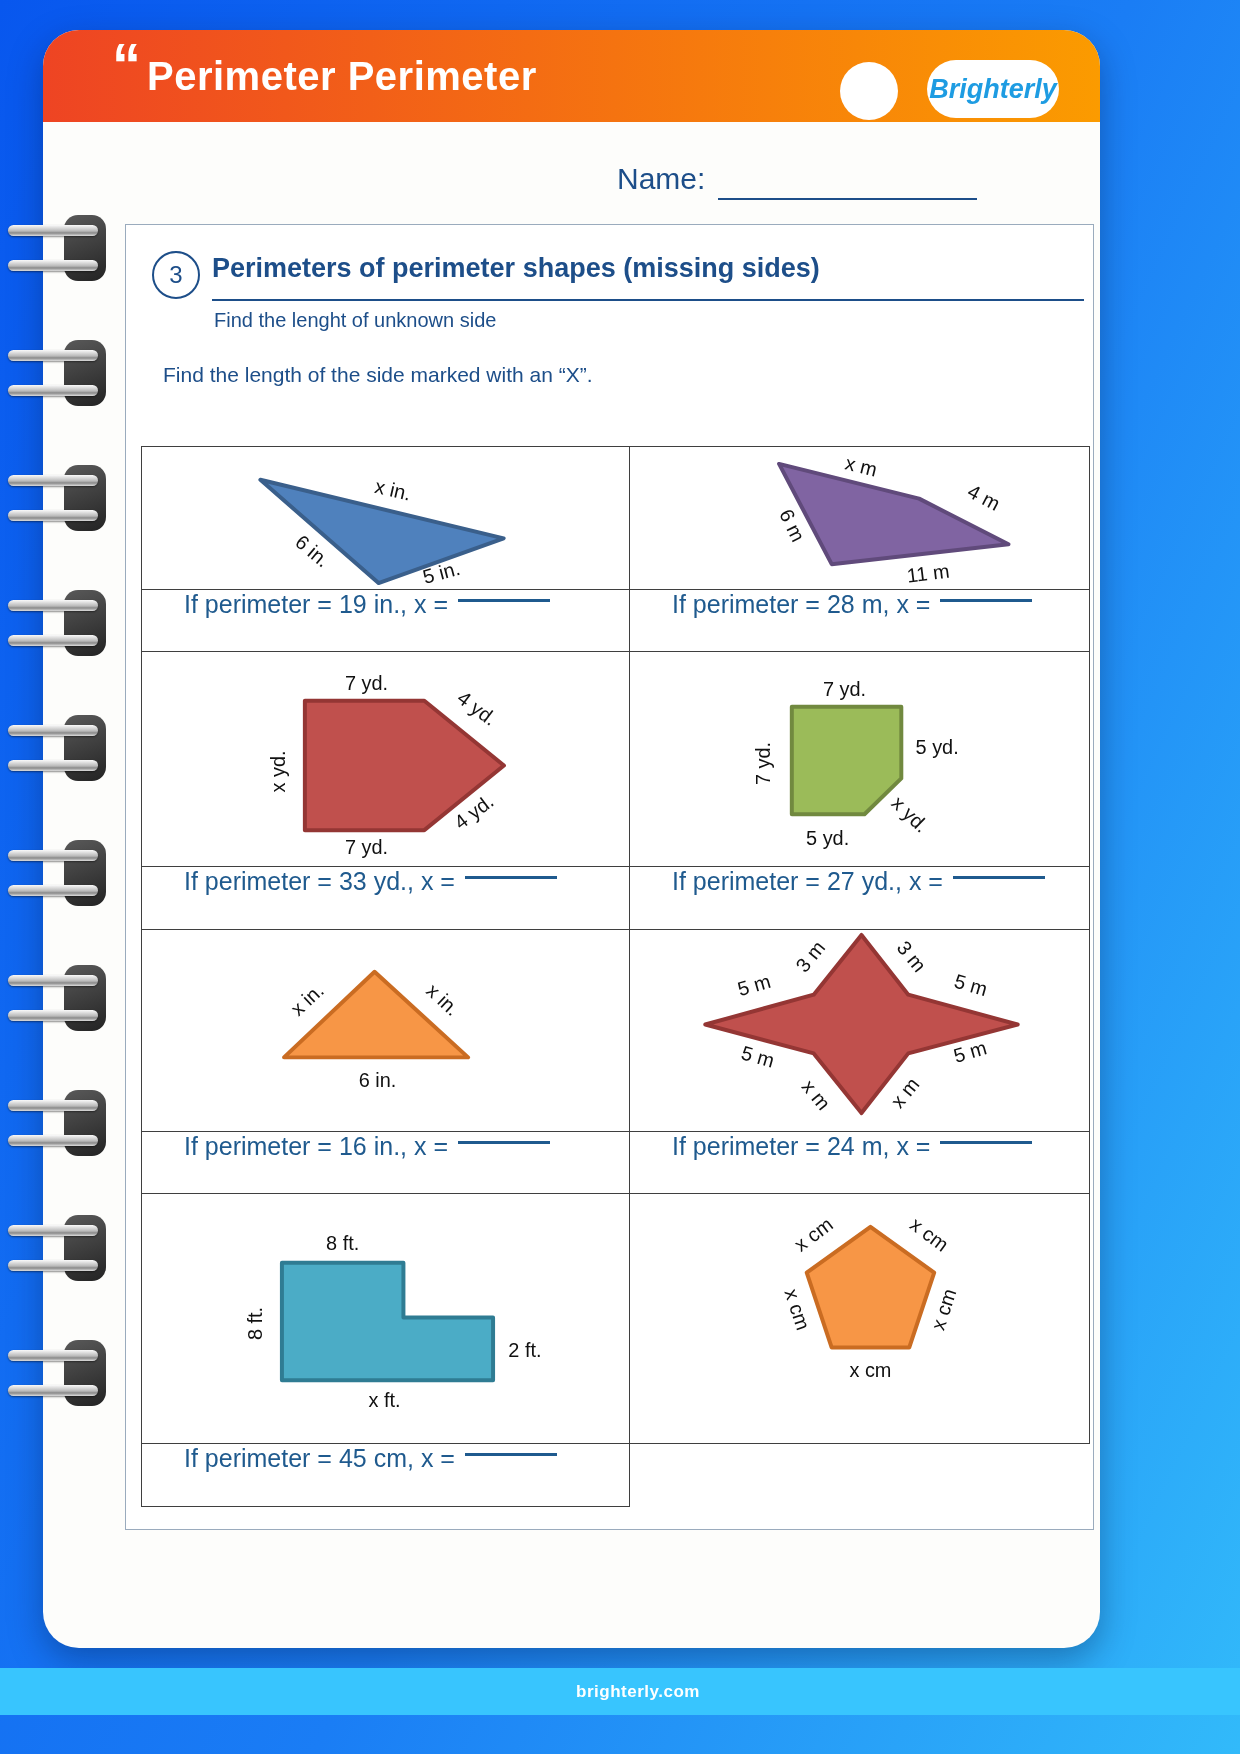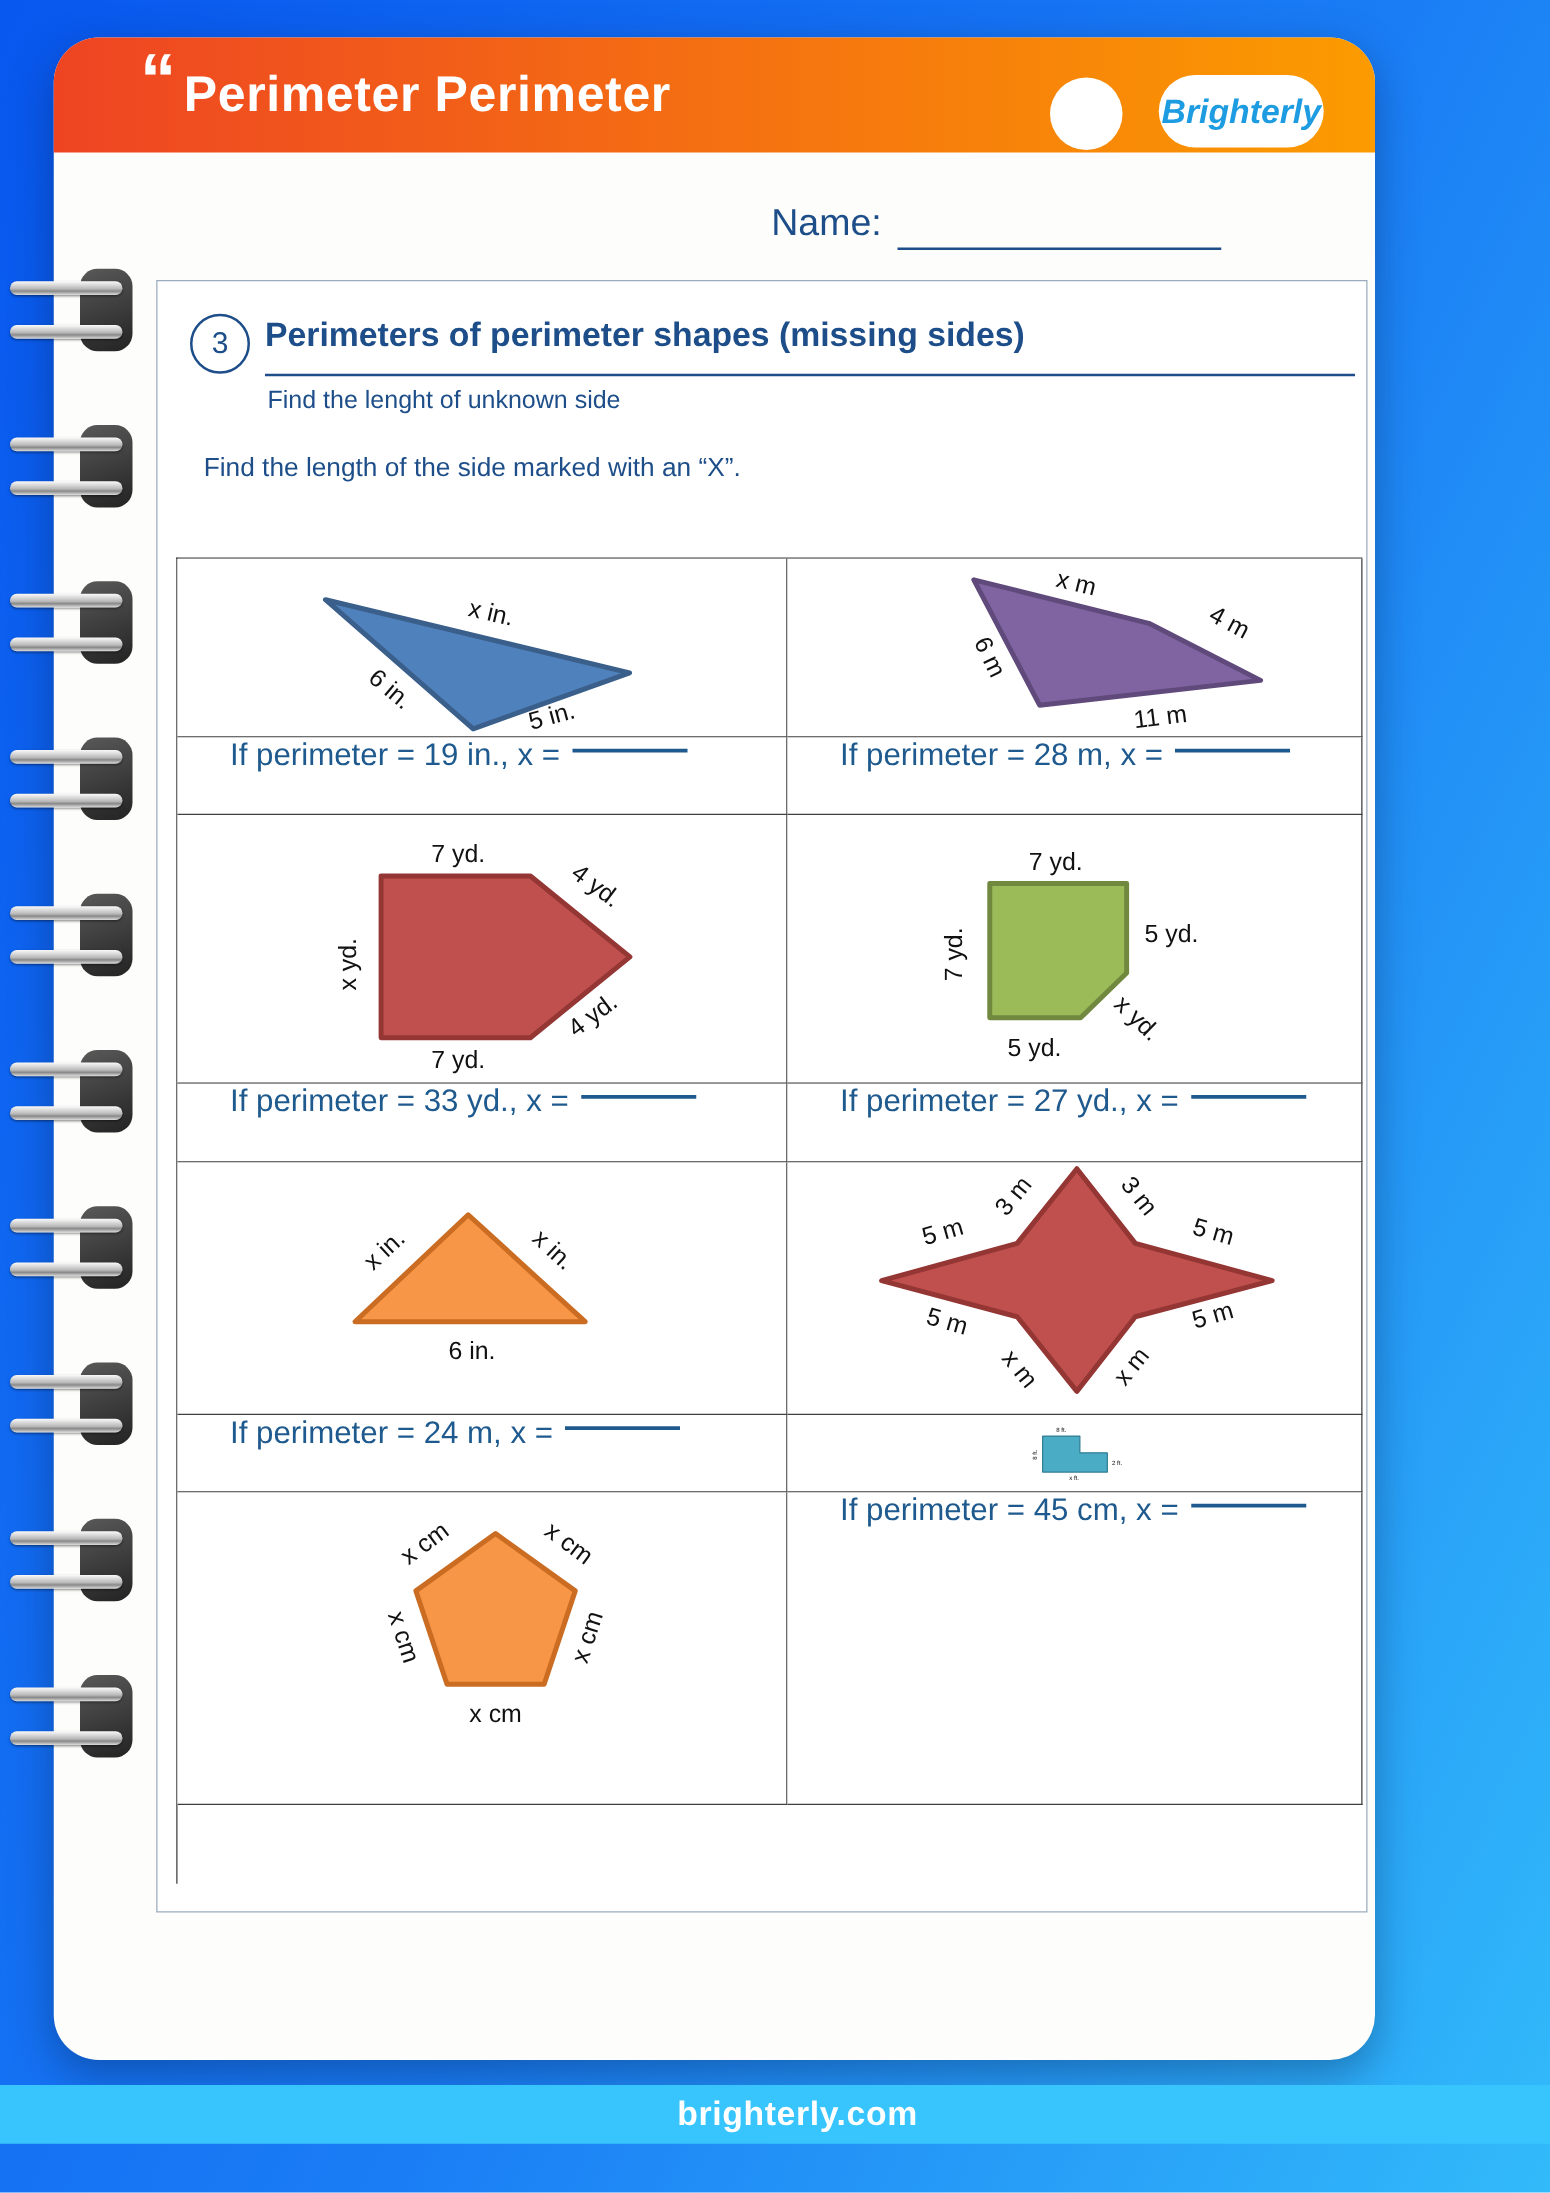--- a/index.html
+++ b/index.html
@@ -43,21 +43,21 @@
   .blank{display:inline-block;width:92px;border-bottom:3px solid var(--question_blue);margin-left:10px;transform:translateY(9px);}
   
   .binding{position:absolute;left:0;top:0;width:120px;height:1754px;z-index:2;}
   .clip{position:absolute;left:64px;width:42px;height:66px;border-radius:14px;
     background:linear-gradient(160deg,#595959,#232323);}
   .rod{position:absolute;left:8px;width:90px;height:11px;border-radius:6px;
     background:linear-gradient(180deg,#fafafa,#b9b9b9 55%,#898989 72%,#dedede);box-shadow:0 1px 2px rgba(0,0,0,.45);}
   
   .footer-band{position:absolute;left:0;top:1668px;width:100%;height:47px;background:var(--footer_band);
     display:flex;align-items:center;justify-content:center;z-index:1;}
-  .footer-url{color:#fff;font-size:27px;font-weight:bold;letter-spacing:.5px;margin-left:36px;}
+  .footer-url{color:#fff;font-size:17px;font-weight:bold;letter-spacing:.5px;margin-left:36px;}
 </style>
 </head>
 <body>
 
 <div class="canvas">
 
   <div class="page">
 
     <div class="hdr">
       <div class="hdr-title-wrap">
@@ -154,20 +154,24 @@
             <text x="277" y="31" transform="rotate(51 277 31)">3 m</text>
             <text x="126" y="62" transform="rotate(-16 126 62)">5 m</text>
             <text x="340" y="62" transform="rotate(16 340 62)">5 m</text>
             <text x="126" y="134" transform="rotate(16 126 134)">5 m</text>
             <text x="343" y="129" transform="rotate(-16 343 129)">5 m</text>
             <text x="181" y="170" transform="rotate(51 181 170)">x m</text>
             <text x="281" y="168" transform="rotate(-51 281 168)">x m</text>
           </svg>
         </div>
 
+        <div class="cell q">
+          <span>If perimeter = 16 in., x =</span>
+          <span class="blank"></span>
+        </div>
         <div class="cell q">
           <span>If perimeter = 24 m, x =</span>
           <span class="blank"></span>
         </div>
 
         <div class="cell">
           <svg viewBox="0 0 488 250">
             <polygon points="140,69 262,69 262,124 352,124 352,187 140,187" fill="#4bacc6" stroke="#2f7c93"></polygon>
             <text x="201" y="56">8 ft.</text>
             <text x="120" y="130" transform="rotate(-90 120 130)">8 ft.</text>

